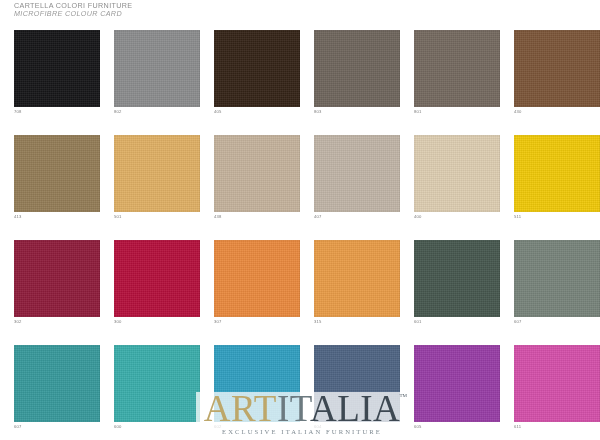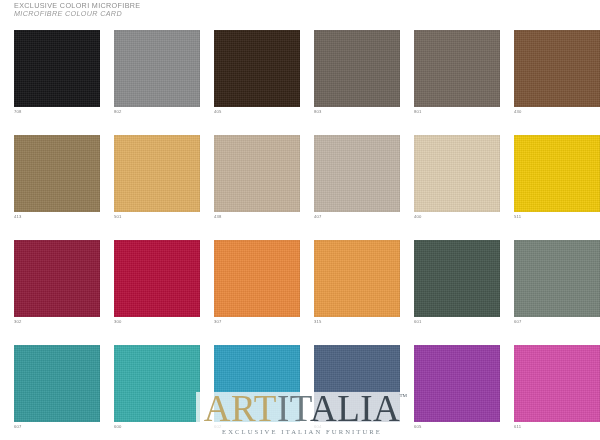--- a/index.html
+++ b/index.html
@@ -138,21 +138,21 @@
     font-size: 6.6px;
     letter-spacing: 2.1px;
     color: #7f8a92;
     white-space: nowrap;
   }
 </style>
 </head>
 <body>
 
 <div id="header">
-  <div class="line1">EXCLUSIVE COLORI MICROFIBRE</div>
+  <div class="line1">CARTELLA COLORI FURNITURE</div>
   <div class="line2">MICROFIBRE COLOUR CARD</div>
 </div>
 
 <div id="grid">
     <div class="swatch-row">
       <div class="swatch-cell">
         <div class="swatch-chip" style="background: rgb(22, 22, 24);"></div>
         <div class="swatch-code">708</div>
       </div>
       <div class="swatch-cell">

